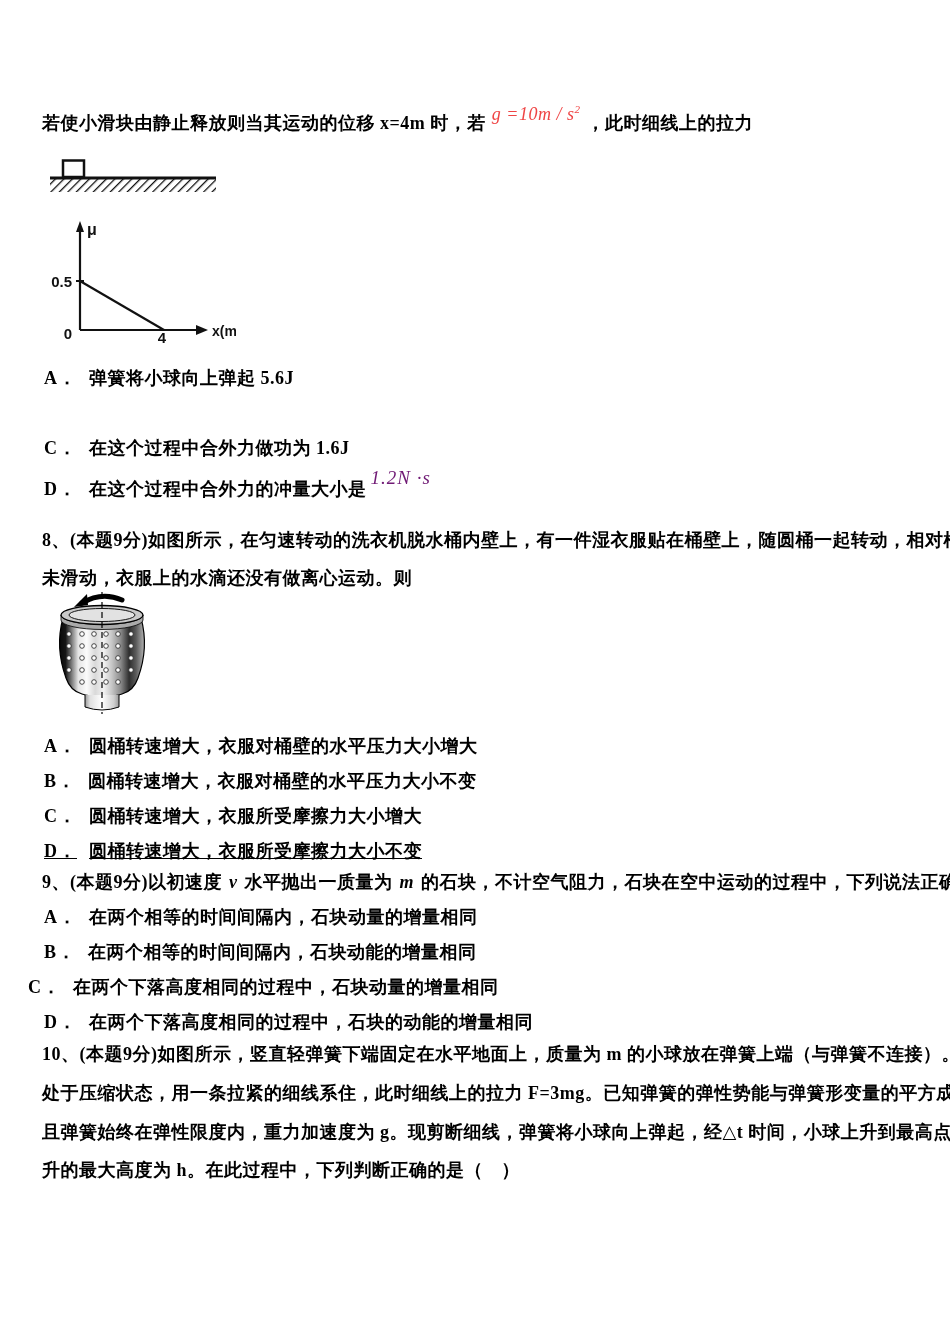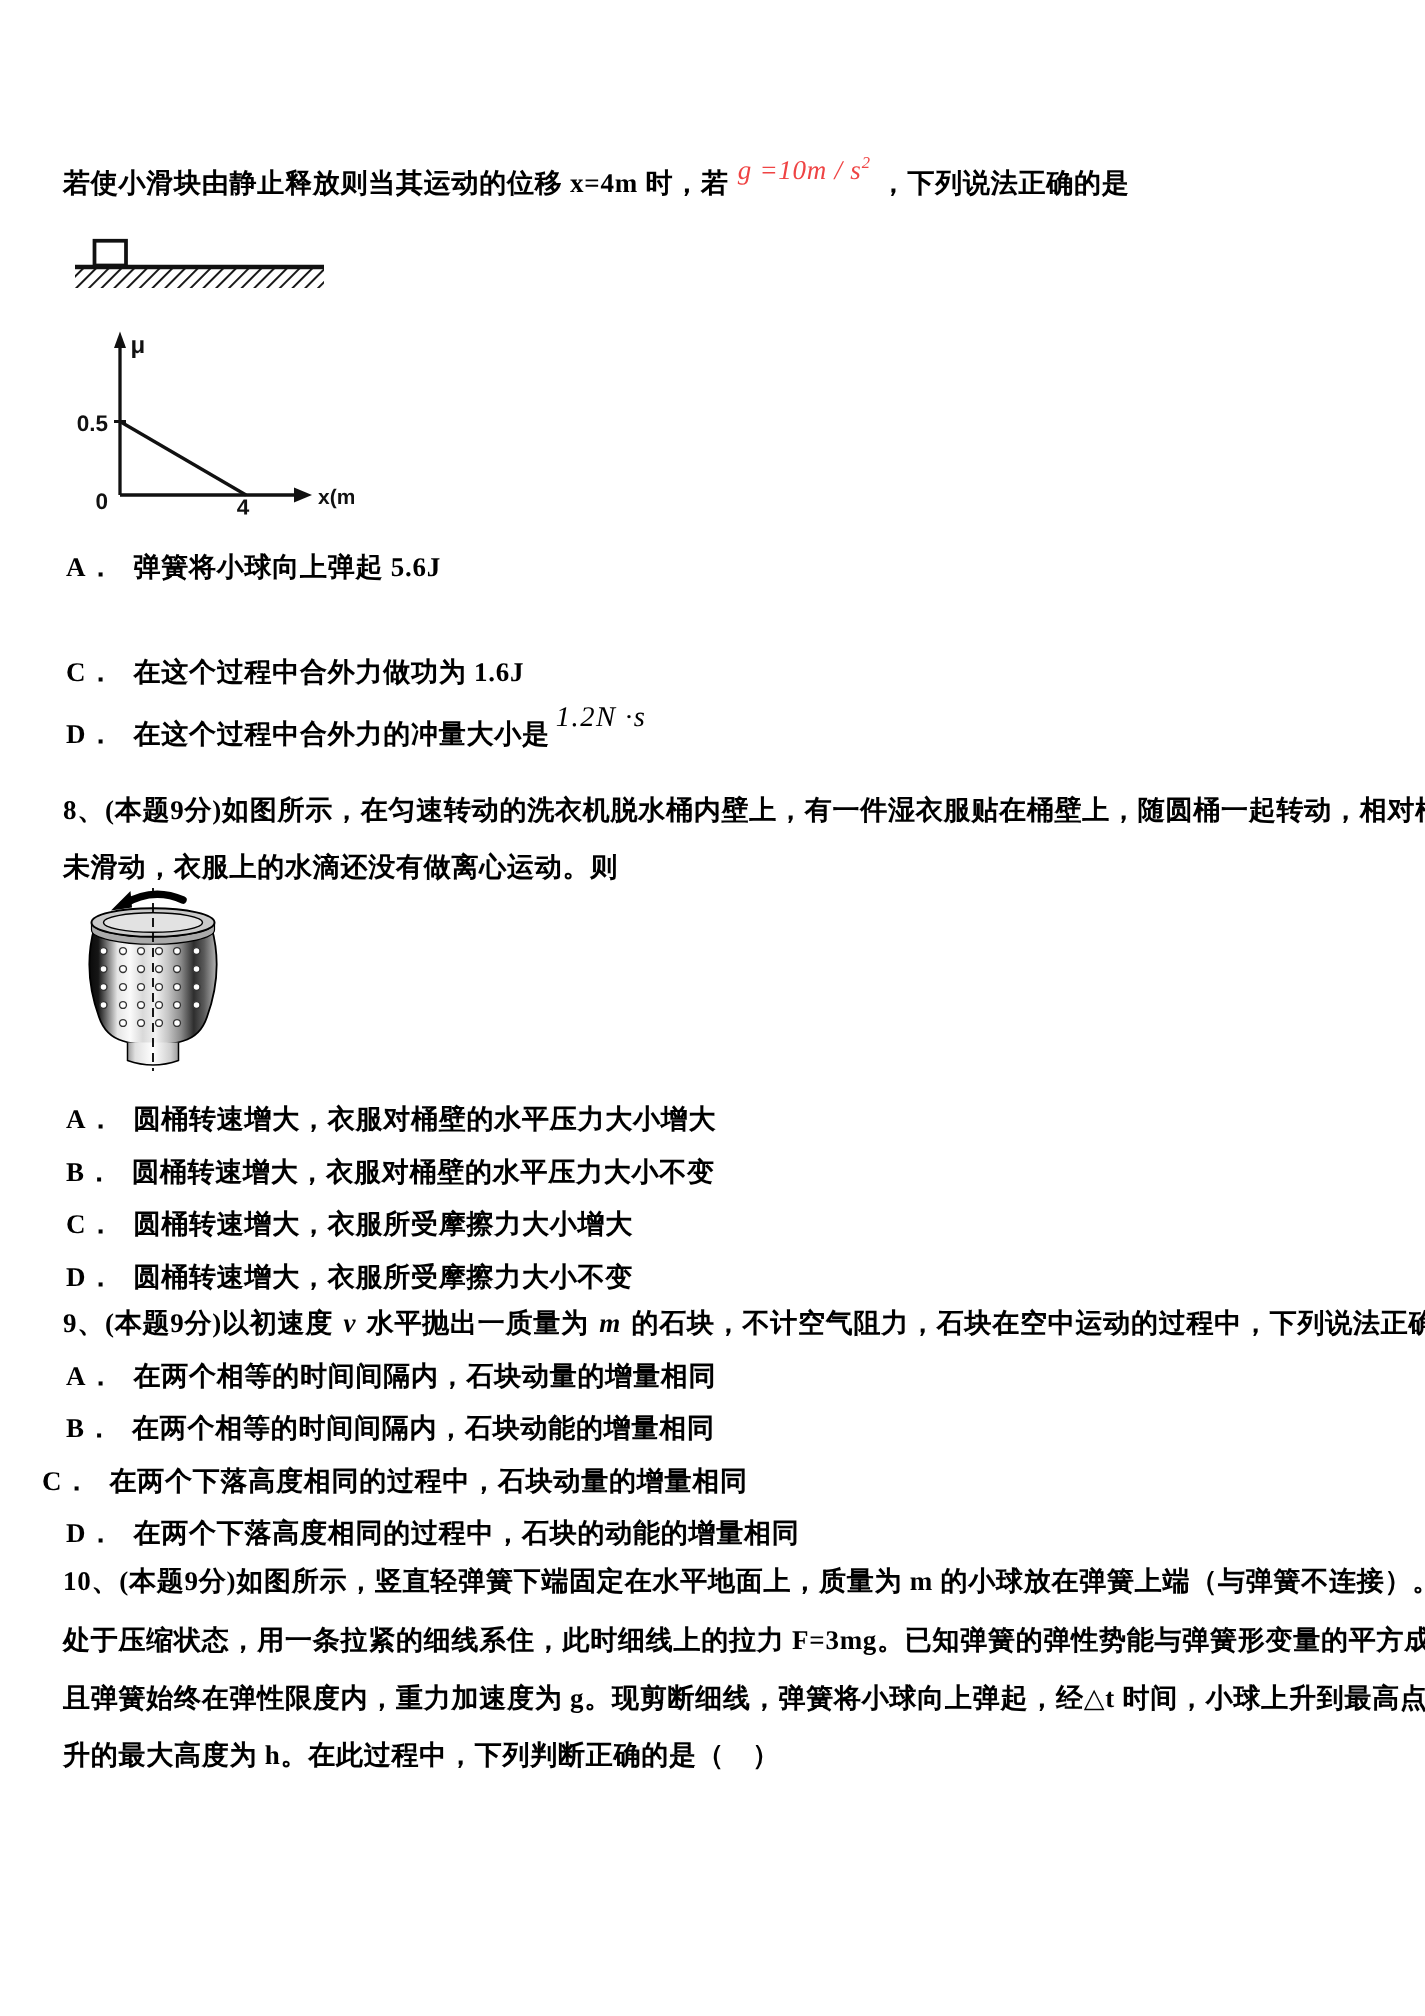--- a/index.html
+++ b/index.html
@@ -14,34 +14,34 @@
   }
   .opt .letter { font-weight:700; margin-right:12px; letter-spacing:1px; }
   .inline-formula {
     display:inline-block; transform:translateY(-9px);
     font-style:italic; font-weight:400; font-size:18px; color:#ef4444;
     letter-spacing:0.5px; margin:0 6px;
   }
   .inline-formula sup { font-size:11px; font-style:italic; }
   .raised-formula {
     display:inline-block; transform:translateY(-11px);
-    font-style:italic; font-weight:400; font-size:19px; color:#000000;
+    font-style:italic; font-weight:400; font-size:19px; color:#701a75;
     letter-spacing:1px; margin-left:4px;
   }
   .fig { position:absolute; }
   i.var { font-style:italic; font-family:"Liberation Serif","DejaVu Serif",serif; padding:0 2px; }
   svg text { font-family:"Liberation Sans","DejaVu Sans",sans-serif; font-weight:bold; fill:#111; }
 </style>
 </head>
 <body>
 
 <div class="page">
 
   <div class="stem" style="left:42px; top:106px;">
-    <span>若使小滑块由静止释放则当其运动的位移 x=4m 时，若</span><span class="inline-formula"><span>g =10m / s</span><sup>2</sup></span><span>，下列说法正确的是</span>
+    <span>若使小滑块由静止释放则当其运动的位移 x=4m 时，若</span><span class="inline-formula"><span>g =10m / s</span><sup>2</sup></span><span>，此时细线上的拉力</span>
   </div>
 
   <div class="fig" style="left:50px; top:158px;">
     <svg width="170" height="36" viewBox="0 0 170 36">
       <defs>
         <pattern id="hatch" width="6" height="6" patternUnits="userSpaceOnUse" patternTransform="rotate(45)">
           <rect width="6" height="6" fill="#ffffff"></rect>
           <line x1="0" y1="0" x2="0" y2="6" stroke="#111" stroke-width="2.6"></line>
         </pattern>
       </defs>
@@ -148,21 +148,21 @@
 
   <div class="opt" style="left:44px; top:734px;">
     <span class="letter">A．</span><span>圆桶转速增大，衣服对桶壁的水平压力大小增大</span>
   </div>
   <div class="opt" style="left:44px; top:769px;">
     <span class="letter">B．</span><span>圆桶转速增大，衣服对桶壁的水平压力大小不变</span>
   </div>
   <div class="opt" style="left:44px; top:804px;">
     <span class="letter">C．</span><span>圆桶转速增大，衣服所受摩擦力大小增大</span>
   </div>
-  <div class="opt" style="left:44px; top:839px;">
+  <div class="opt" style="left:44px; top:839px;text-decoration:underline;">
     <span class="letter">D．</span><span>圆桶转速增大，衣服所受摩擦力大小不变</span>
   </div>
 
   <div class="stem" style="left:42px; top:870px;">
     <span>9、(本题9分)以初速度 </span><i class="var">v</i><span> 水平抛出一质量为 </span><i class="var">m</i><span> 的石块，不计空气阻力，石块在空中运动的过程中，下列说法正确的是</span>
   </div>
 
   <div class="opt" style="left:44px; top:940px;">
     <span class="letter">B．</span><span>在两个相等的时间间隔内，石块动能的增量相同</span>
   </div>

